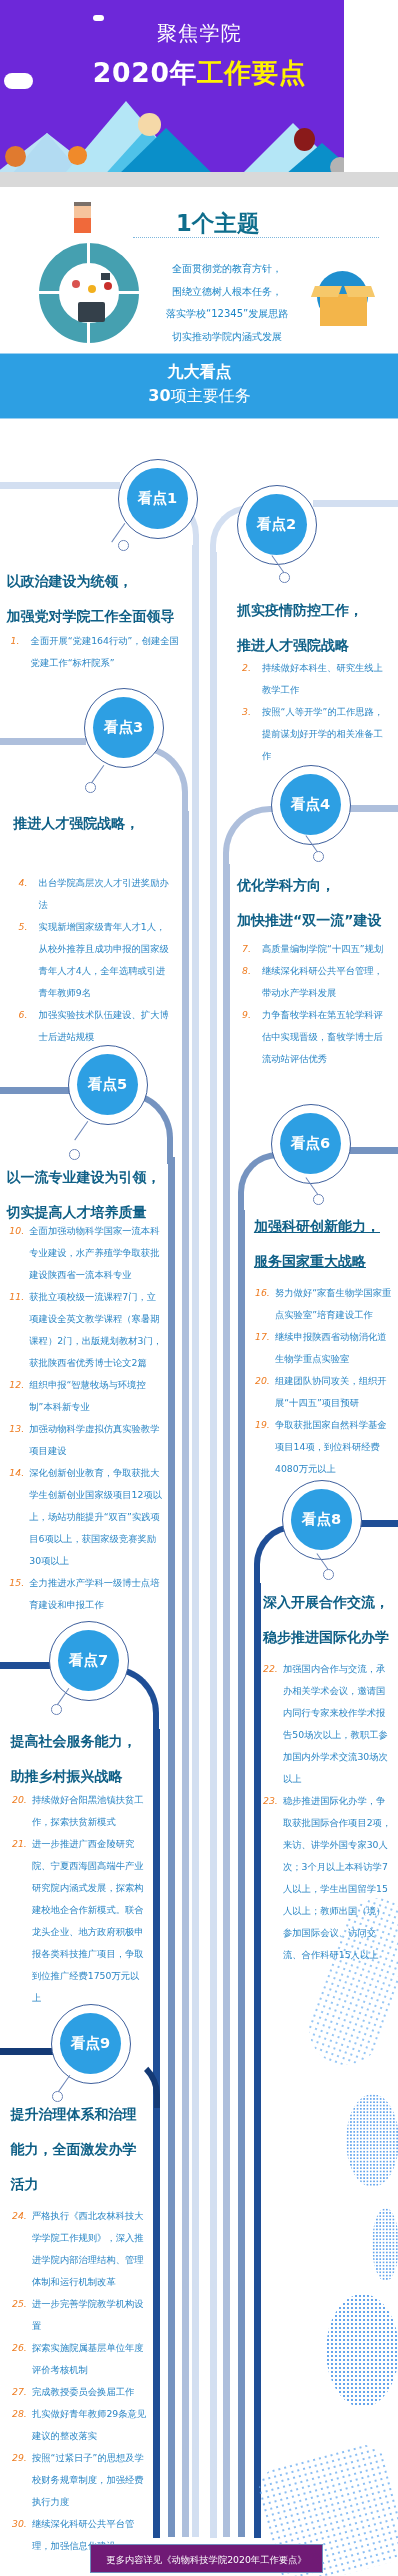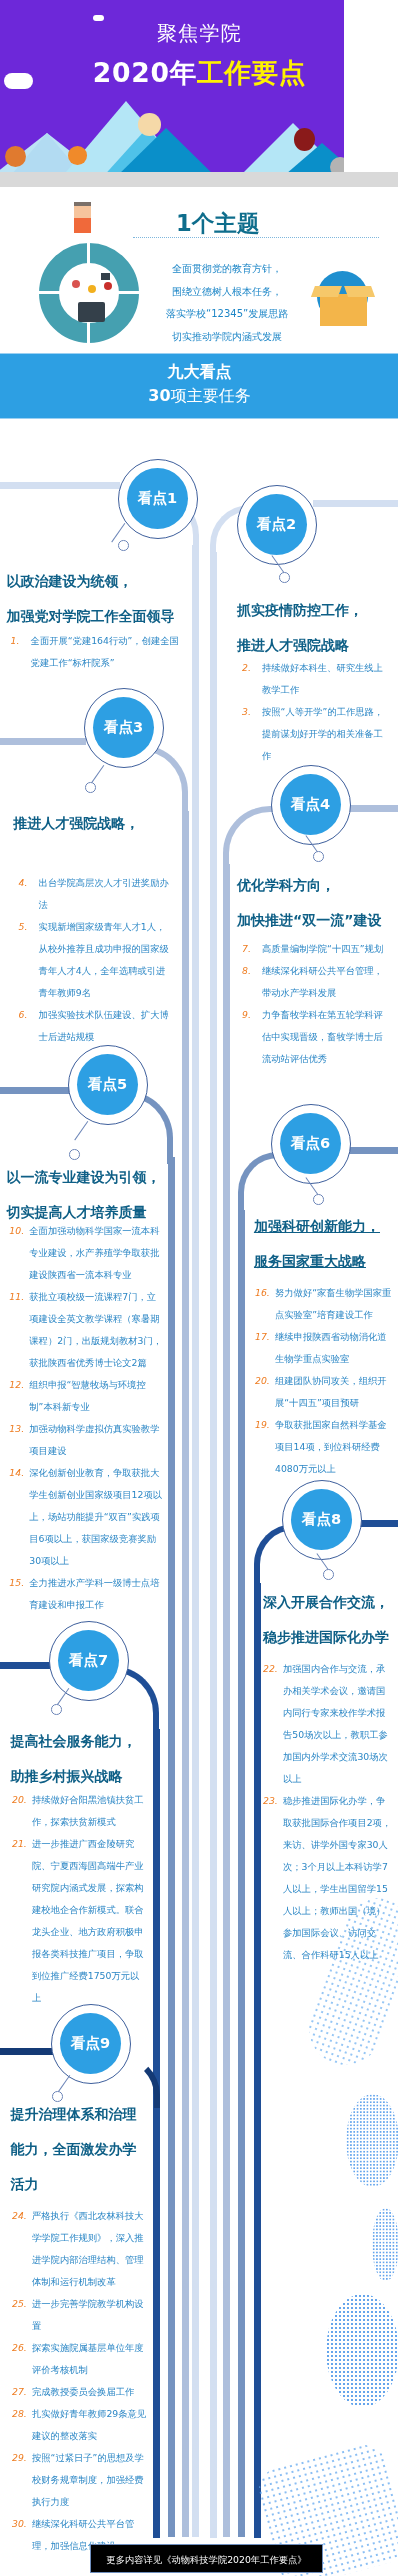--- a/index.html
+++ b/index.html
@@ -43,21 +43,21 @@
   .hbar { position: absolute; height: 6.6px; }
   .vbar { position: absolute; width: 6.6px; }
   .arc { position: absolute; border-style: solid; border-color: transparent; }
 
   
   .heading { position: absolute; color: #0e5f86; font-size: 14px; font-weight: bold; line-height: 35px; white-space: nowrap; }
   .items { position: absolute; list-style: none; }
   .items li { position: relative; color: #2a86c5; font-size: 9.3px; line-height: 22px; padding-left: 20px; }
   .items li .num { position: absolute; left: 0; top: 0; color: #ee7b1f; font-style: italic; font-size: 9.3px; }
 
-  .footer { position: absolute; left: 90px; top: 2544px; width: 233px; height: 29px; background: #000000; color: #fff; font-size: 9.3px; line-height: 29px; text-align: center; border: 0.7px solid #6f8fbf; }
+  .footer { position: absolute; left: 90px; top: 2544px; width: 233px; height: 29px; background: #701a75; color: #fff; font-size: 9.3px; line-height: 29px; text-align: center; border: 0.7px solid #6f8fbf; }
 </style>
 </head>
 <body>
 
 <div class="hero">
   <div class="cloud" style="left:93px;top:14.6px;width:10.6px;height:6.6px;"></div>
   <div class="cloud" style="left:364px;top:40px;width:12px;height:6.6px;"></div>
   <div class="cloud" style="left:4px;top:73px;width:29px;height:16px;"></div>
   <div class="cloud" style="left:369px;top:66px;width:32px;height:20px;"></div>
 

